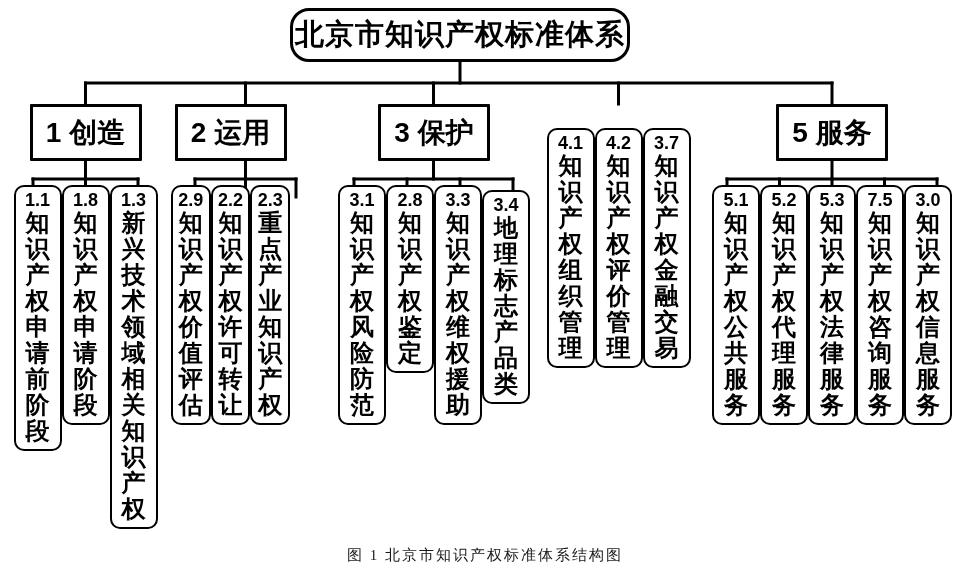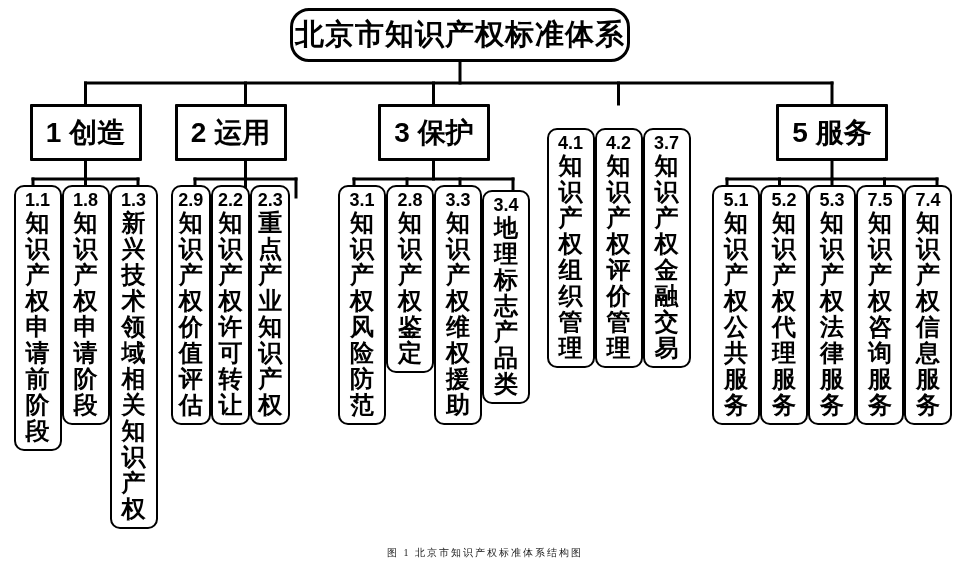--- a/index.html
+++ b/index.html
@@ -83,21 +83,21 @@
     display: block;
     text-align: center;
     font-size: 24px; font-weight: 700;
     line-height: 26px;
   }
   .caption {
     position: absolute;
     left: 0; right: 0; top: 546px;
     text-align: center;
     font-family: "Liberation Serif", "DejaVu Serif", serif;
-    font-size: 10px;
+    font-size: 15px;
     color: #1a1a1a;
     letter-spacing: 2px;
     z-index: 1;
   }
 </style>
 </head>
 <body>
 
 <div id="diagram">
   <svg id="connectors" width="970" height="575" xmlns="http://www.w3.org/2000/svg">
@@ -380,21 +380,21 @@
               <span class="vchar">识</span>
               <span class="vchar">产</span>
               <span class="vchar">权</span>
               <span class="vchar">咨</span>
               <span class="vchar">询</span>
               <span class="vchar">服</span>
               <span class="vchar">务</span>
             </div>
   </div>
           <div class="leaf">
-    <span class="leaf-num">7.4</span>
+    <span class="leaf-num">3.0</span>
     <div class="leaf-title">
               <span class="vchar">知</span>
               <span class="vchar">识</span>
               <span class="vchar">产</span>
               <span class="vchar">权</span>
               <span class="vchar">信</span>
               <span class="vchar">息</span>
               <span class="vchar">服</span>
               <span class="vchar">务</span>
             </div>

